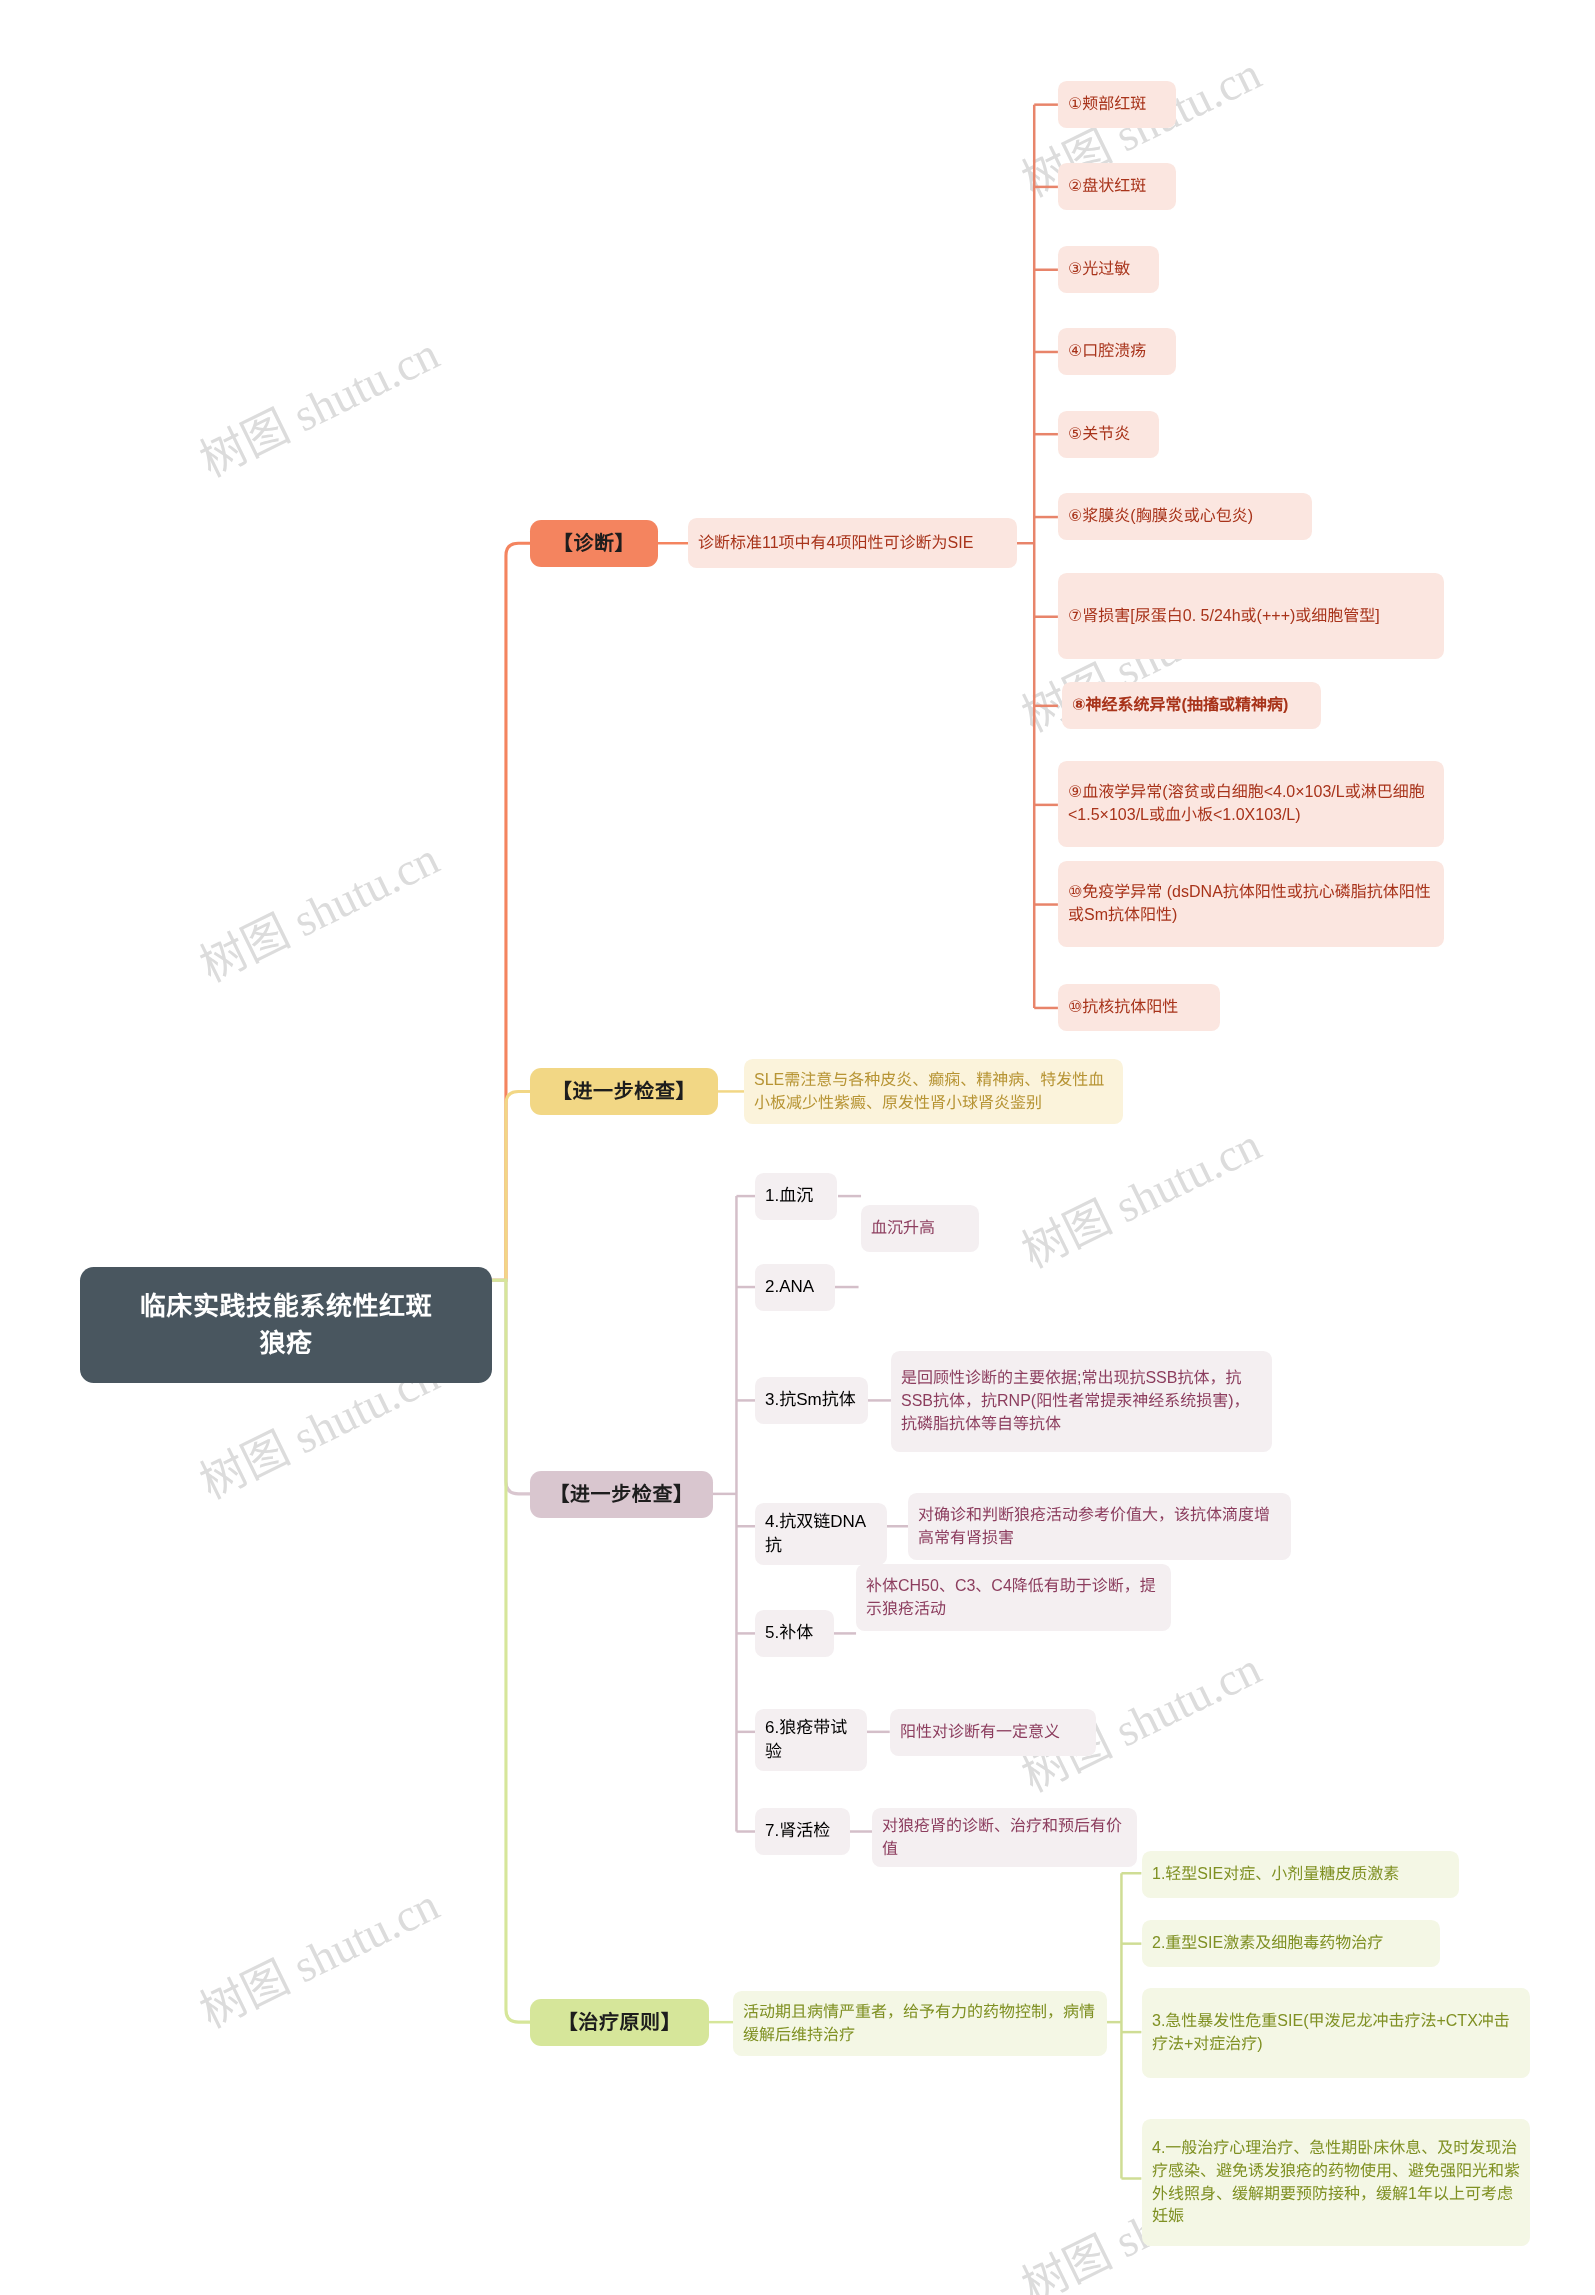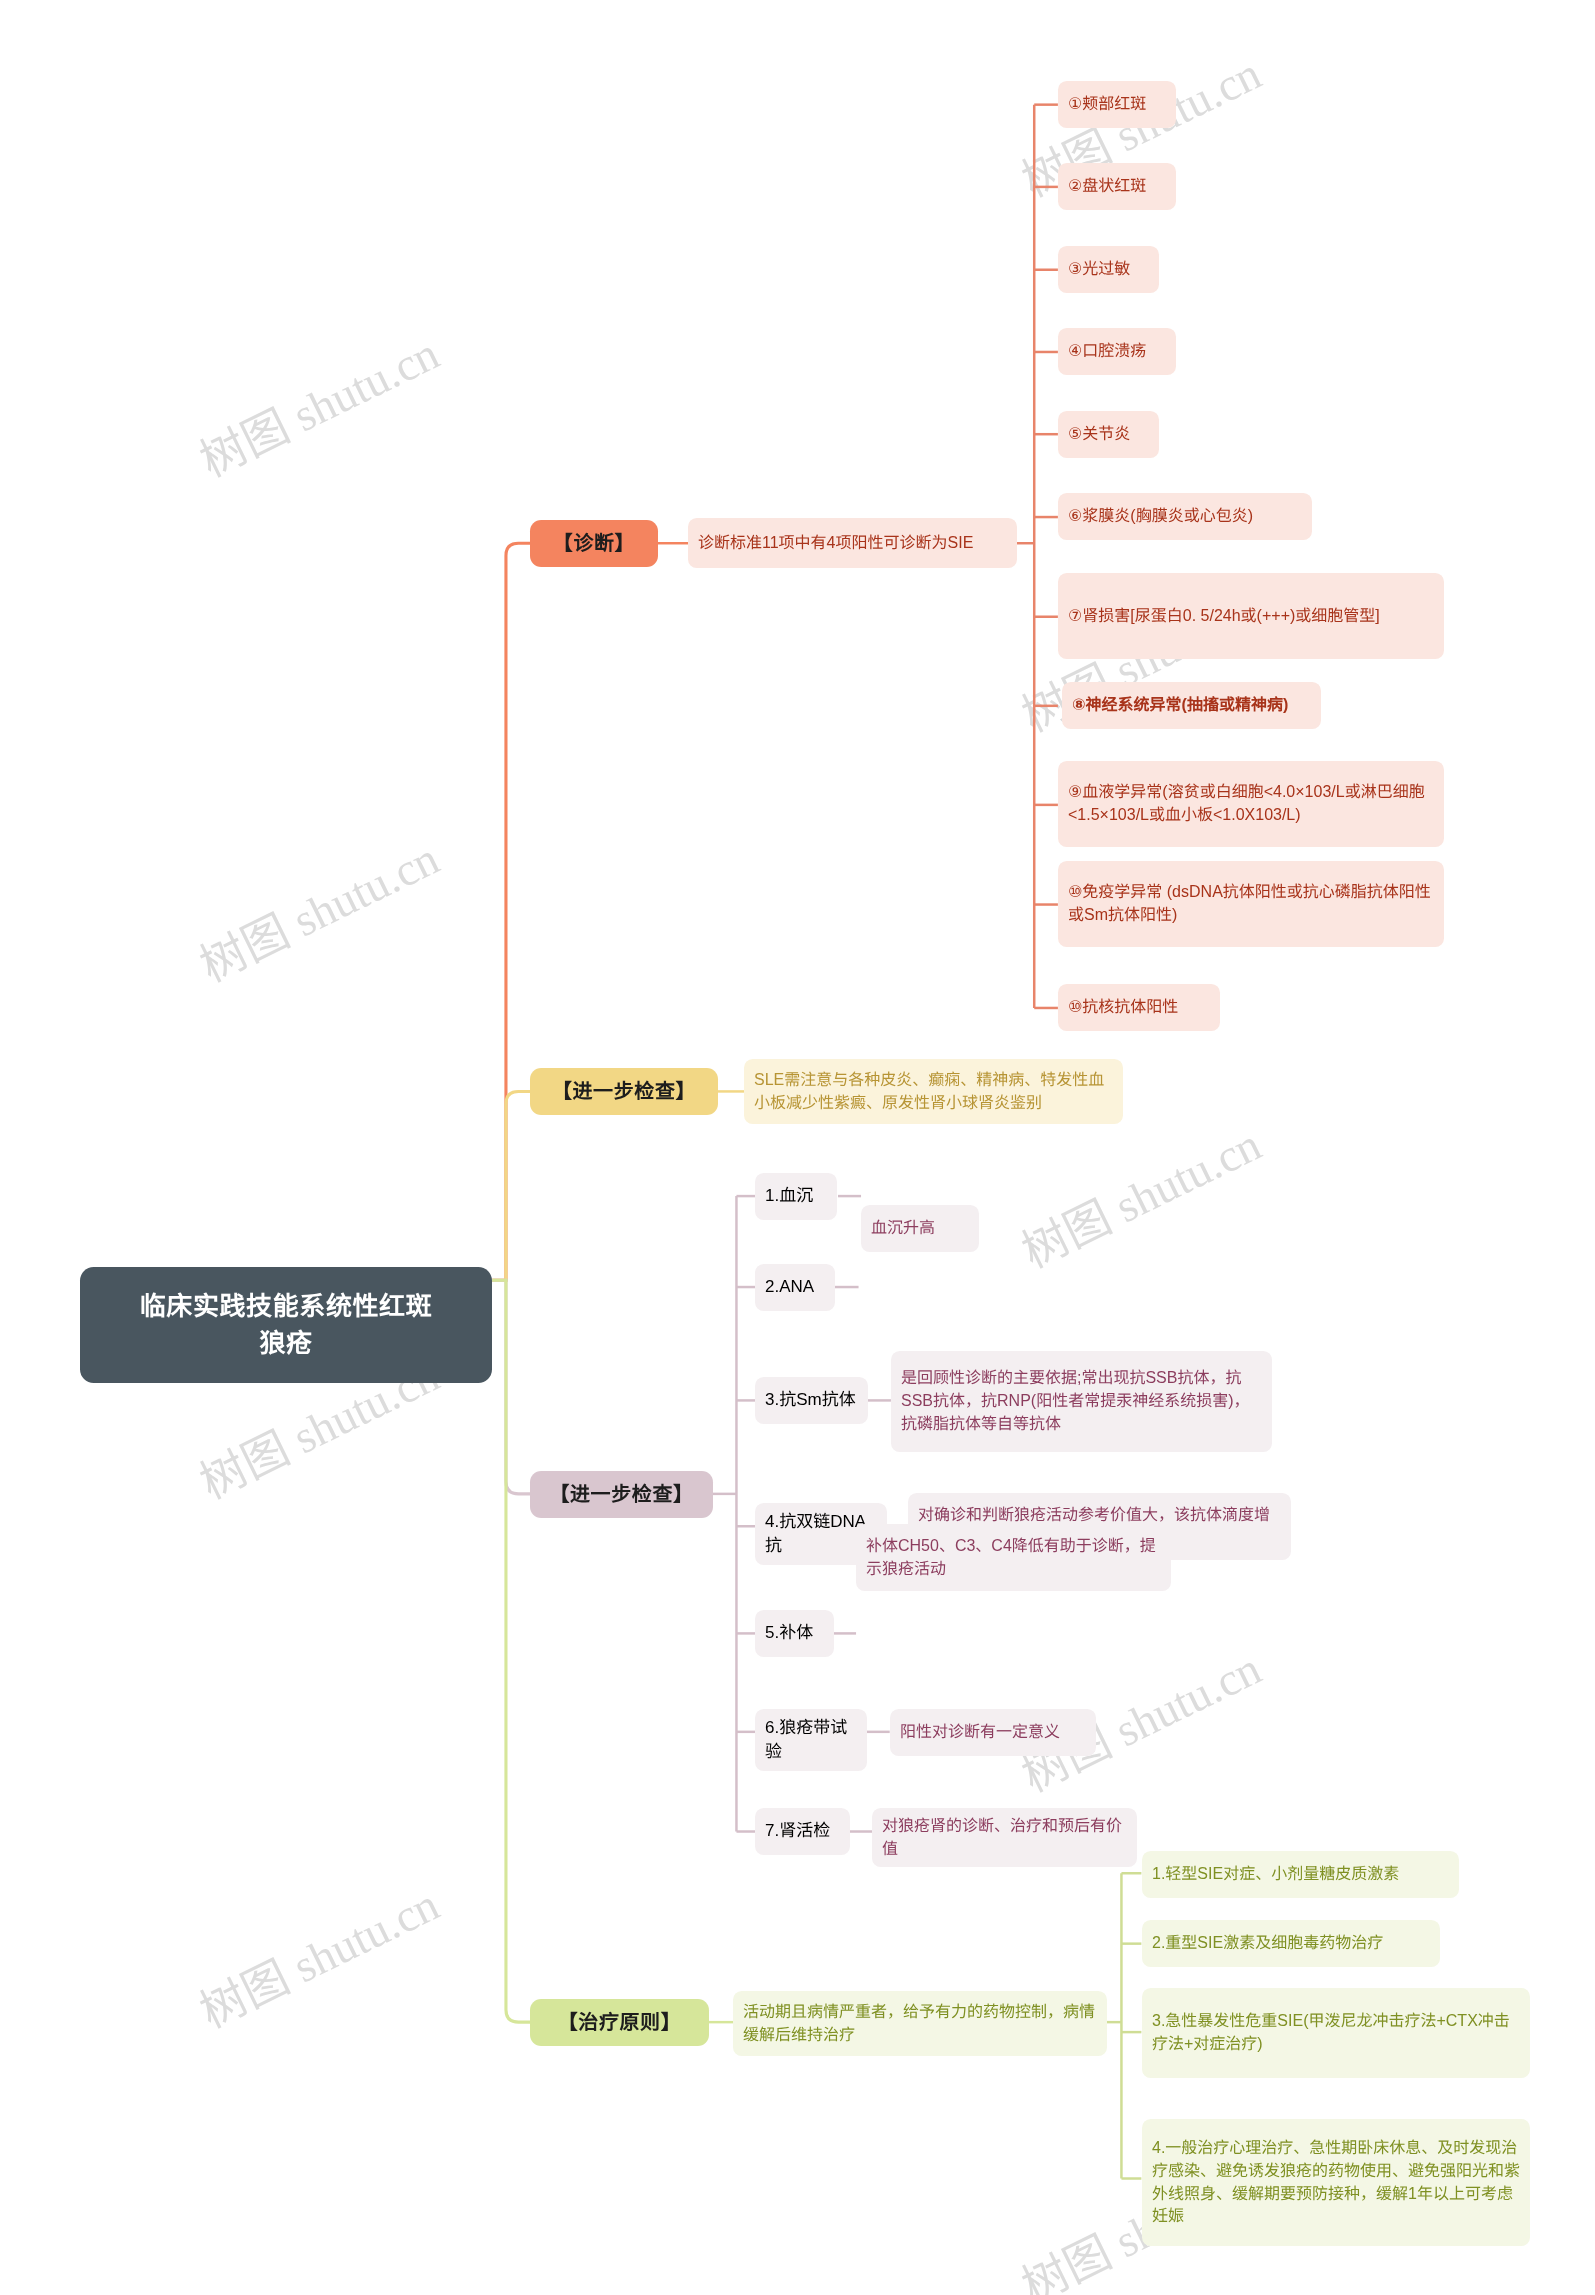--- a/index.html
+++ b/index.html
@@ -203,21 +203,21 @@
 
     <div class="node leaf leaf-sub-purple" style="left:755px; top:1264px; width:80px; min-height:47px;">2.ANA</div>
 
     <div class="node leaf leaf-sub-purple" style="left:755px; top:1377px; width:113px; min-height:47px;">3.抗Sm抗体</div>
     <div class="node leaf leaf-purple" style="left:891px; top:1351px; width:381px; min-height:101px;">是回顾性诊断的主要依据;常出现抗SSB抗体，抗SSB抗体，抗RNP(阳性者常提汞神经系统损害)，抗磷脂抗体等自等抗体</div>
 
     <div class="node leaf leaf-sub-purple" style="left:755px; top:1503px; width:132px; min-height:47px;">4.抗双链DNA抗</div>
     <div class="node leaf leaf-purple" style="left:908px; top:1493px; width:383px; min-height:67px;">对确诊和判断狼疮活动参考价值大，该抗体滴度增高常有肾损害</div>
 
     <div class="node leaf leaf-sub-purple" style="left:755px; top:1610px; width:79px; min-height:47px;">5.补体</div>
-    <div class="node leaf leaf-purple" style="left:856px; top:1524px; width:315px; min-height:67px;">补体CH50、C3、C4降低有助于诊断，提示狼疮活动</div>
+    <div class="node leaf leaf-purple" style="left:856px; top:1564px; width:315px; min-height:67px;">补体CH50、C3、C4降低有助于诊断，提示狼疮活动</div>
 
     <div class="node leaf leaf-sub-purple" style="left:755px; top:1709px; width:112px; min-height:47px;">6.狼疮带试验</div>
     <div class="node leaf leaf-purple" style="left:890px; top:1709px; width:206px; min-height:47px;">阳性对诊断有一定意义</div>
 
     <div class="node leaf leaf-sub-purple" style="left:755px; top:1808px; width:95px; min-height:47px;">7.肾活检</div>
     <div class="node leaf leaf-purple" style="left:872px; top:1808px; width:265px; min-height:47px;">对狼疮肾的诊断、治疗和预后有价值</div>
 
     <div class="node branch-chip chip-green" style="left:530px; top:1999px; width:179px; height:47px;">【治疗原则】</div>
 
     <div class="node leaf leaf-green" style="left:733px; top:1991px; width:374px; min-height:65px;">活动期且病情严重者，给予有力的药物控制，病情缓解后维持治疗</div>

